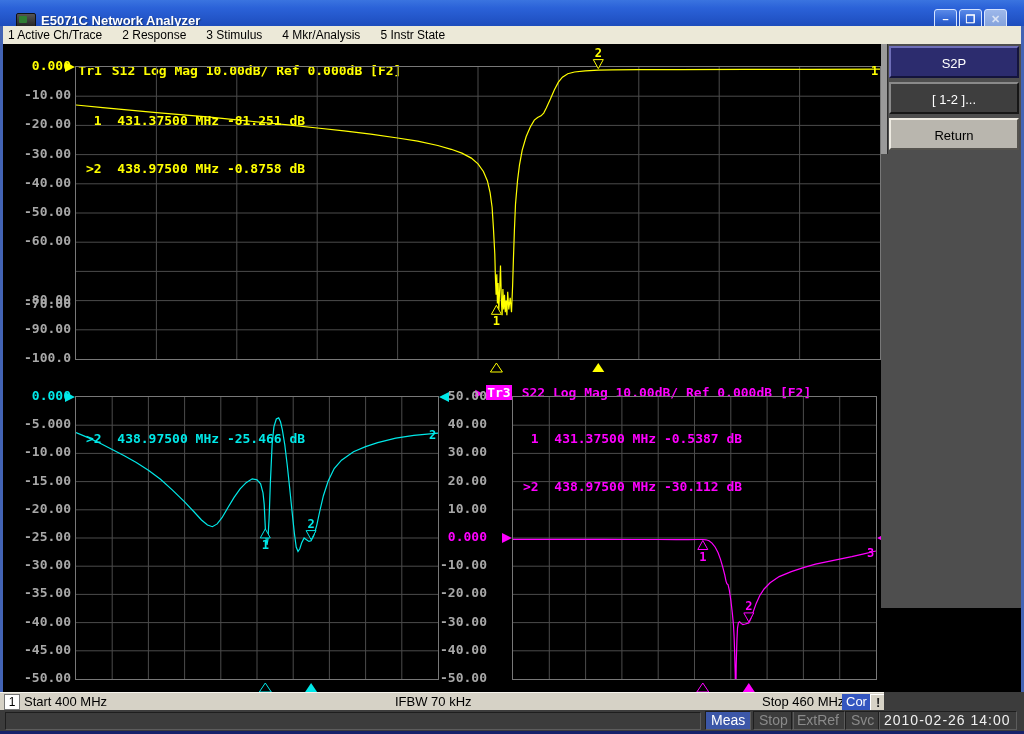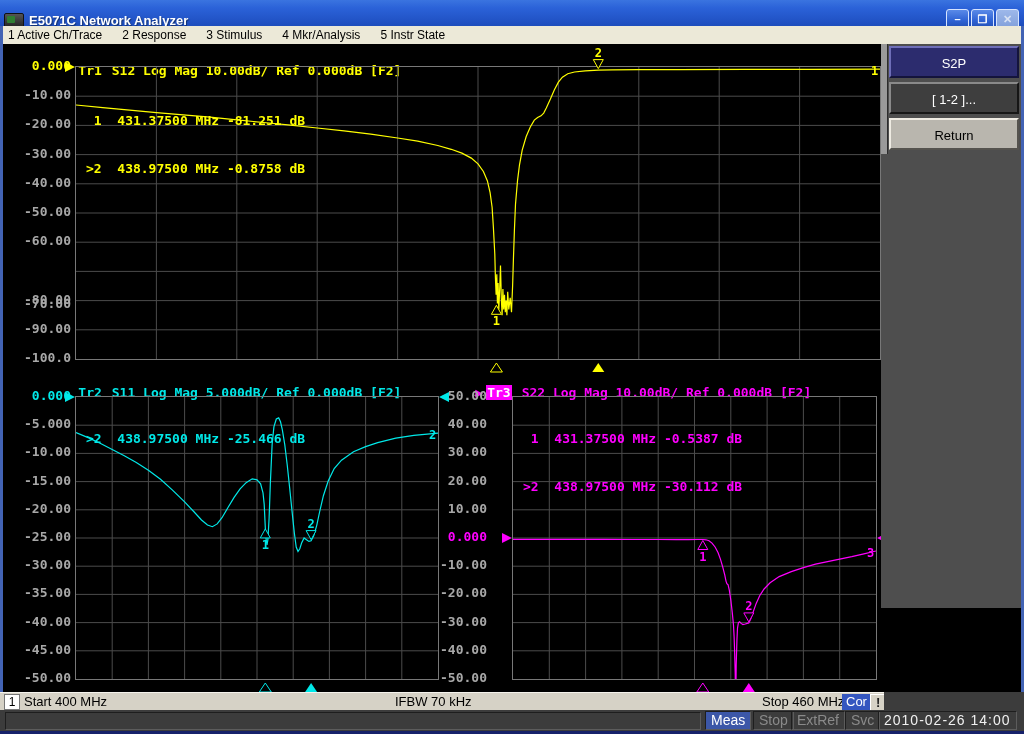--- a/index.html
+++ b/index.html
@@ -1,21 +1,21 @@
 <!DOCTYPE html>
 <html><head>
 <meta charset="utf-8">
 <style>
   html,body{margin:0;padding:0;background:#000;}
   body{width:1024px;height:734px;position:relative;overflow:hidden;
        font-family:"Liberation Sans",sans-serif;}
   
   .titlebar{position:absolute;left:0;top:0;width:1024px;height:40px;
     background:linear-gradient(180deg,#3a74e0 0%,#2b62d8 20%,#1f4fc0 60%,#16409c 100%);
-    display:flex;align-items:center;padding:0;box-sizing:border-box;}
+    display:flex;align-items:center;padding:12px;box-sizing:border-box;}
   .app-icon{width:18px;height:13px;margin:0 5px 0 4px;border-radius:2px;
     background:linear-gradient(180deg,#555 0%,#222 100%);border:1px solid #111;
     position:relative;display:inline-block;}
   .app-icon::after{content:"";position:absolute;left:2px;top:2px;width:8px;height:7px;
     background:#2e7d32;border-radius:1px;}
   .title-text{color:#fff;font-weight:bold;font-size:13px;text-shadow:1px 1px 1px #12306e;}
   .winbtns{margin-left:auto;display:flex;gap:2px;padding-right:5px;}
   .wbtn{width:21px;height:21px;border-radius:3px;border:1px solid #d6e4ff;
     background:linear-gradient(180deg,#5a8ae8 0%,#2f63d4 50%,#1c47a8 100%);
     color:#fff;font-size:11px;line-height:19px;text-align:center;font-weight:bold;}
@@ -149,23 +149,20 @@
         <path d="M-11 -5 L-11 5 L-1 0 Z" fill="#ffff00"></path>
         <path d="M815 -5 L815 5 L805 0 Z" fill="#ffff00"></path>
         <text class="mtxt" x="795" y="8.2" fill="#ffff00">1</text>
       </svg>
     <div class="readout" style="top:14px;color:#ffff00">
       <div> 1  431.37500 MHz -81.251 dB</div>
       <div>&gt;2  438.97500 MHz -0.8758 dB</div>
     </div>
   </div>
 
-  <div class="chdr" style="left:44px;top:326px;color:#00e8e8">
-    <span>Tr2</span><span class="gap">S11 Log Mag 5.000dB/ Ref 0.000dB [F2]</span>
-  </div>
   <div class="yticks" style="left:4px;top:352px;height:290px">
       <span style="top: -8px; color: rgb(0, 232, 232);">0.000</span>
       <span style="top: 20.2px;">-5.000</span>
       <span style="top: 48.4px;">-10.00</span>
       <span style="top: 76.6px;">-15.00</span>
       <span style="top: 104.8px;">-20.00</span>
       <span style="top: 133px;">-25.00</span>
       <span style="top: 161.2px;">-30.00</span>
       <span style="top: 189.4px;">-35.00</span>
       <span style="top: 217.6px;">-40.00</span>

